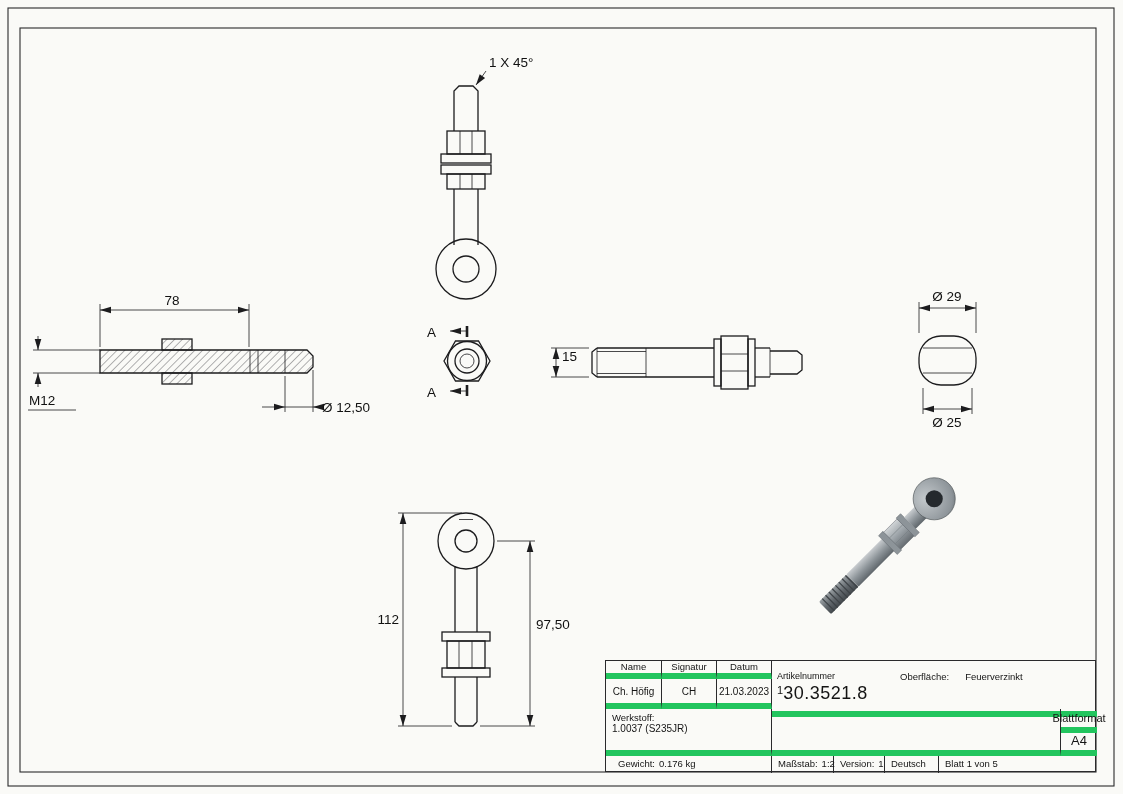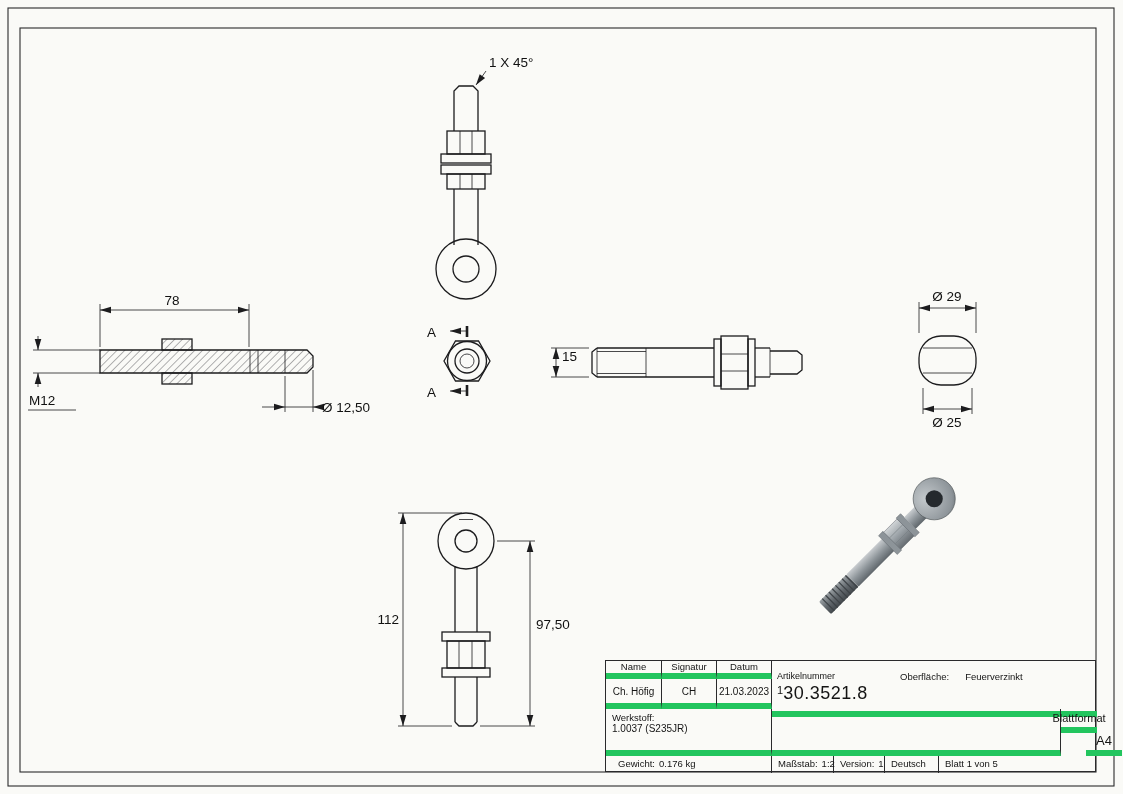--- a/index.html
+++ b/index.html
@@ -257,21 +257,21 @@
   </div>
 
   <div class="cell colL" style="left:0;top:48px;width:166px;height:47px;">
     <span>Werkstoff:</span>
     <span class="tb-val" style="">1.0037 (S235JR)</span>
   </div>
   <div class="cell" style="left:166px;top:48px;width:289px;height:47px;"></div>
   <div class="cell noR small-label" style="left:455px;top:48px;width:36px;height:24px;">
     <span>Blattformat</span>
   </div>
-  <div class="cell noR a4" style="left:480px;top:72px;width:36px;height:23px;justify-content:center;">
+  <div class="cell noR a4" style="left:455px;top:72px;width:36px;height:23px;justify-content:center;">
     <span>A4</span>
   </div>
 
   <div class="cell noB left" style="left:0;top:95px;width:166px;height:17px;padding-left:12px;">
     <span class="kv">
       <span>Gewicht:</span>
       <span>0.176 kg</span>
     </span>
   </div>
   <div class="cell noB left" style="left:166px;top:95px;width:62px;height:17px;padding-left:6px;">

